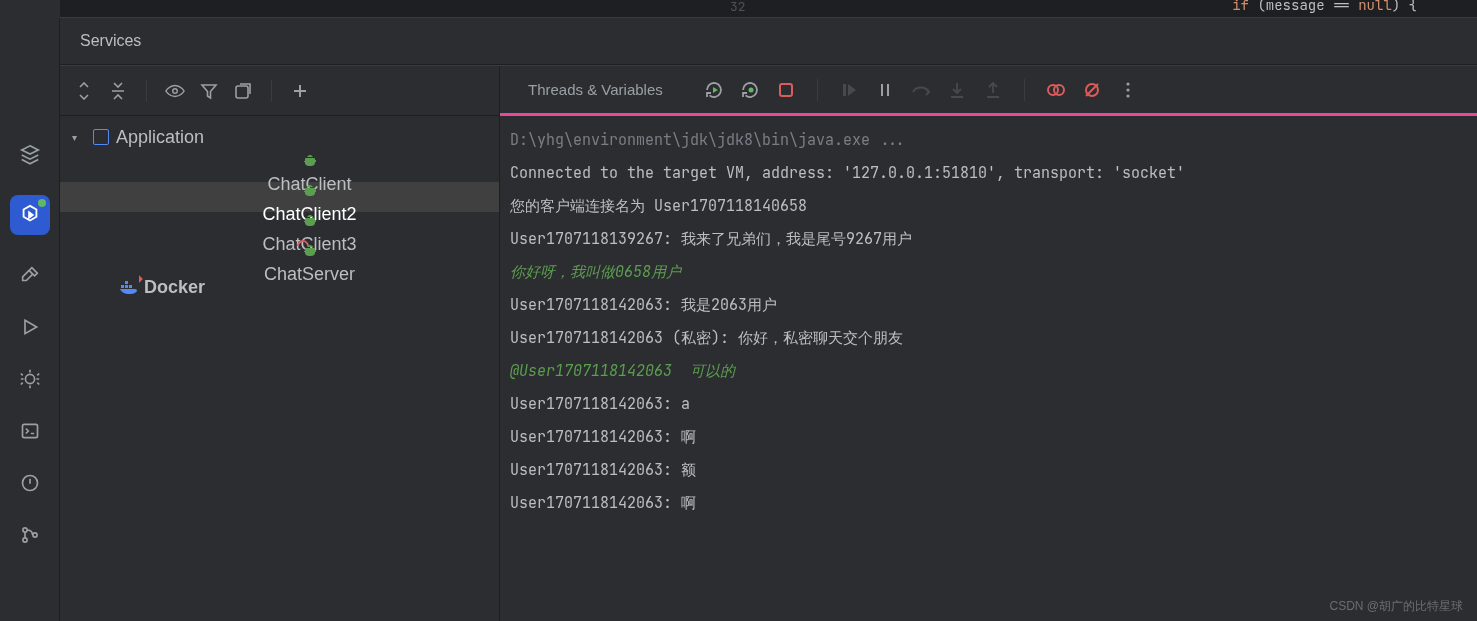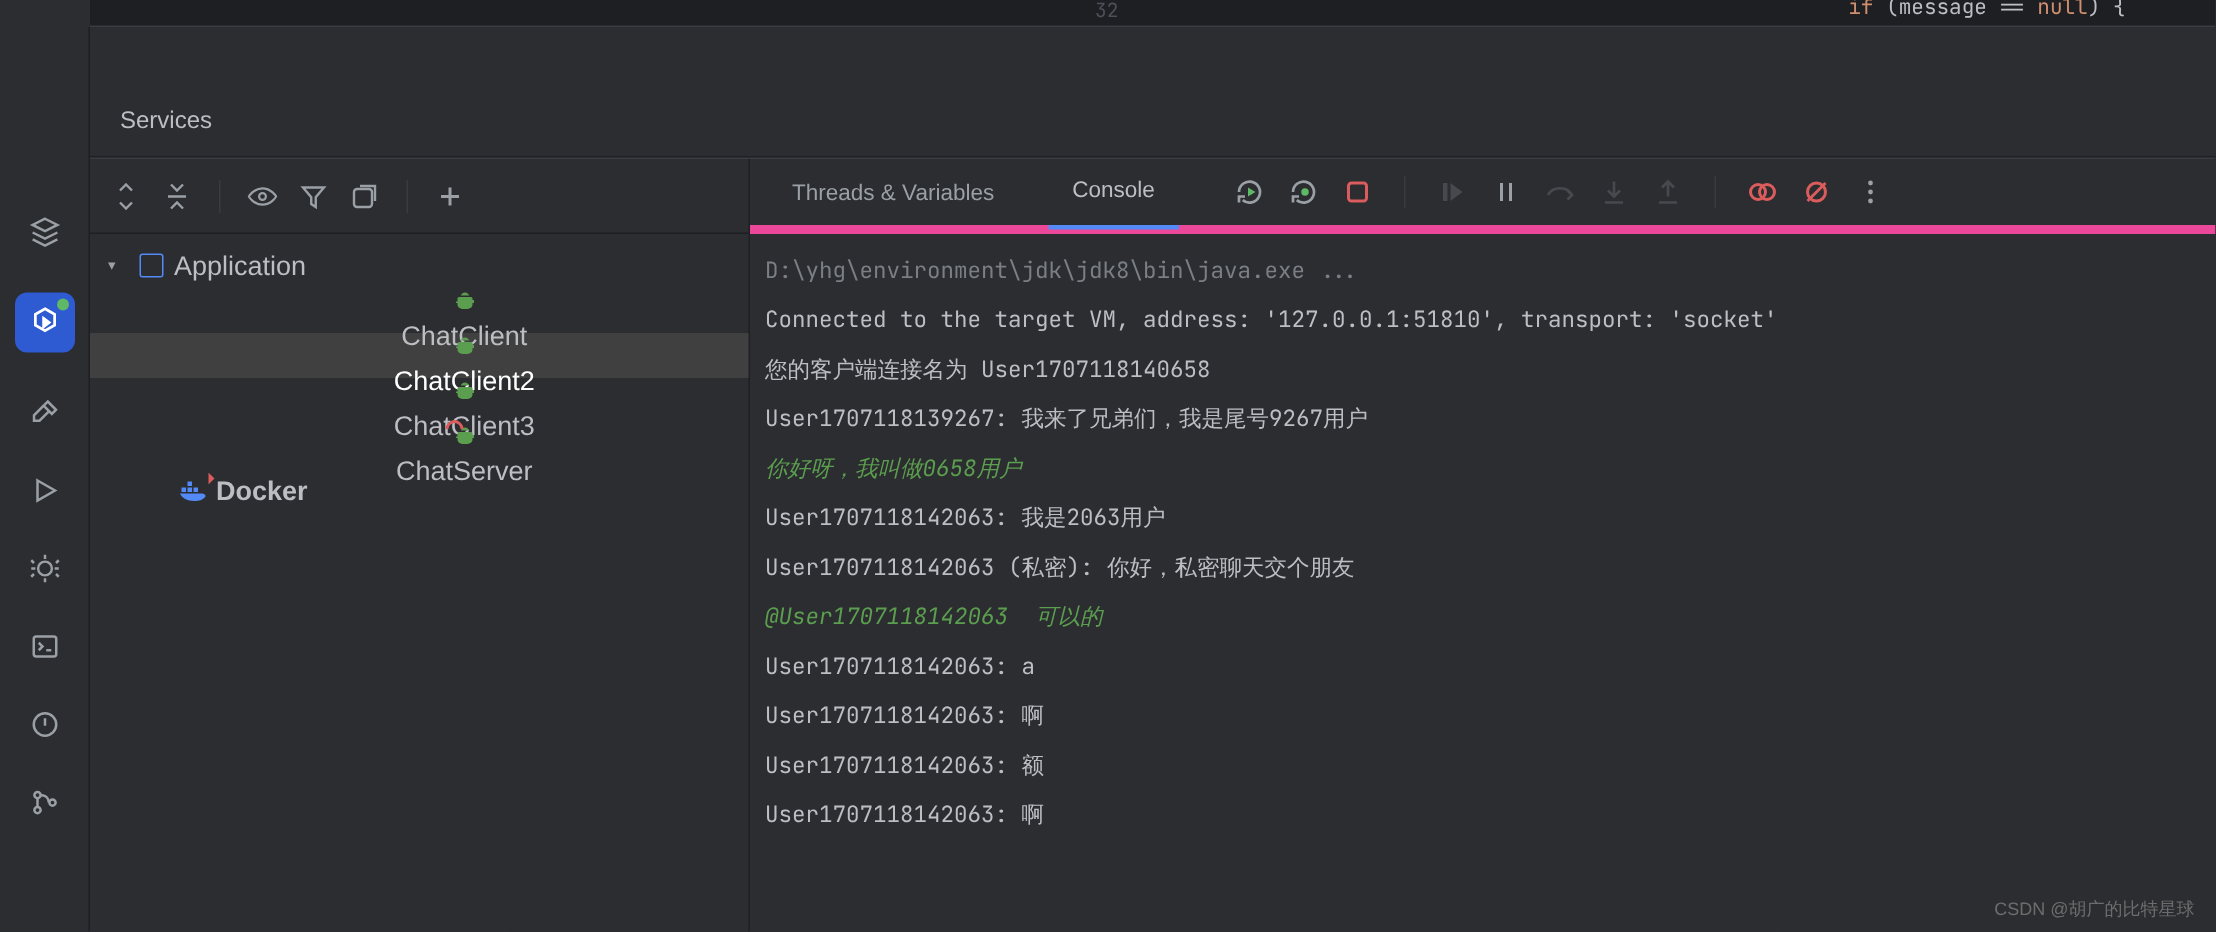--- a/index.html
+++ b/index.html
@@ -65,21 +65,21 @@
       position: relative;
     }
     .rail-icon.active-box::after {
       content: '';
       position: absolute;
       top: 4px; right: 4px;
       width: 8px; height: 8px;
       background: #5fb865;
       border-radius: 50%;
     }
-    .content-area { flex: 1; display: flex; flex-direction: column; margin-top: 40px; }
+    .content-area { flex: 1; display: flex; flex-direction: column; }
     .panel-title {
       padding: 14px 20px;
       font-size: 16px;
       color: #bcbec4;
       border-bottom: 1px solid #1e1f22;
     }
     .panel-body { flex: 1; display: flex; border-top: 1px solid #393b40; }
     .tree-panel {
       width: 440px;
       border-right: 1px solid #1e1f22;
@@ -143,22 +143,22 @@
       background: #db5c5c;
       transform: rotate(45deg);
       clip-path: polygon(0 0, 100% 0, 100% 100%);
     }
     .console-panel { flex: 1; display: flex; flex-direction: column; }
     .console-toolbar {
       height: 50px;
       display: flex;
       align-items: center;
       padding: 0 12px;
-      gap: 20px;
-      border-bottom: 6px solid #ec4899;
+      gap: 8px;
+      border-bottom: 3px solid #ec4899;
     }
     .ctab {
       padding: 0 16px;
       height: 50px;
       display: flex; align-items: center;
       color: #9aa0a6;
       cursor: pointer;
       font-size: 15px;
     }
     .ctab.active { color: #bcbec4; border-bottom: 3px solid #548af7; }
@@ -350,21 +350,20 @@
                 </svg>
             </span>
             <span class="tree-label">Docker</span>
           </div>
         </div>
       </div>
 
       <div class="console-panel">
         <div class="console-toolbar">
           <div class="ctab">Threads &amp; Variables</div>
-          <div class="ctab active">Console</div>
           <div class="ctoolbar-icons">
             <div class="cicon">
                 <svg width="20" height="20" viewBox="0 0 20 20" fill="none" stroke="#9aa0a6" stroke-width="1.8">
                   <path d="M3 10a7 7 0 1 1 2.5 5.4M3 17v-4h4"></path>
                   <polygon points="9 7 14 10 9 13" fill="#5fb865" stroke="none"></polygon>
                 </svg>
               </div>
             <div class="cicon">
                 <svg width="20" height="20" viewBox="0 0 20 20" fill="none" stroke="#9aa0a6" stroke-width="1.8">
                   <path d="M3 10a7 7 0 1 1 2.5 5.4M3 17v-4h4"></path>

